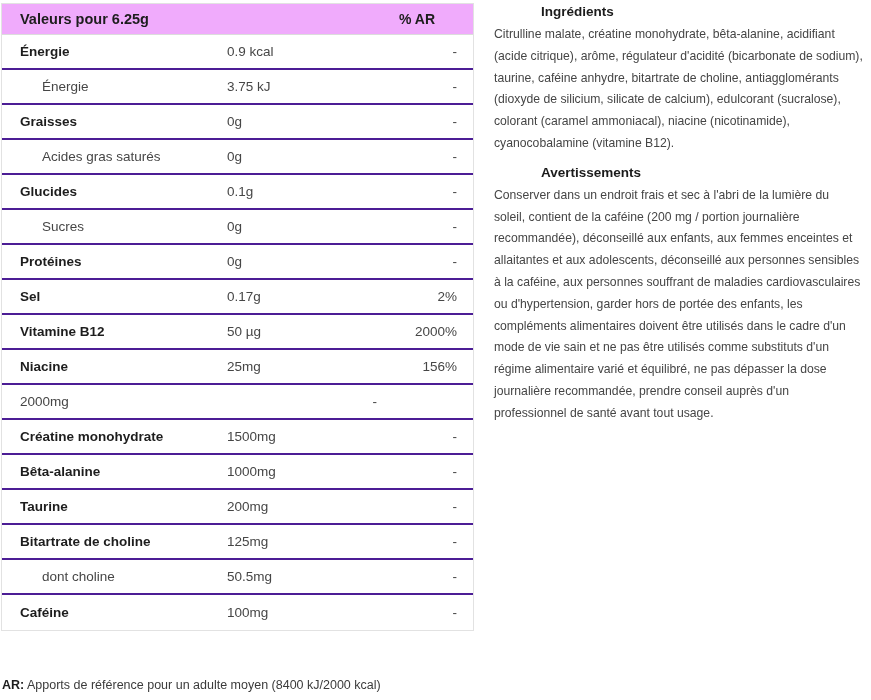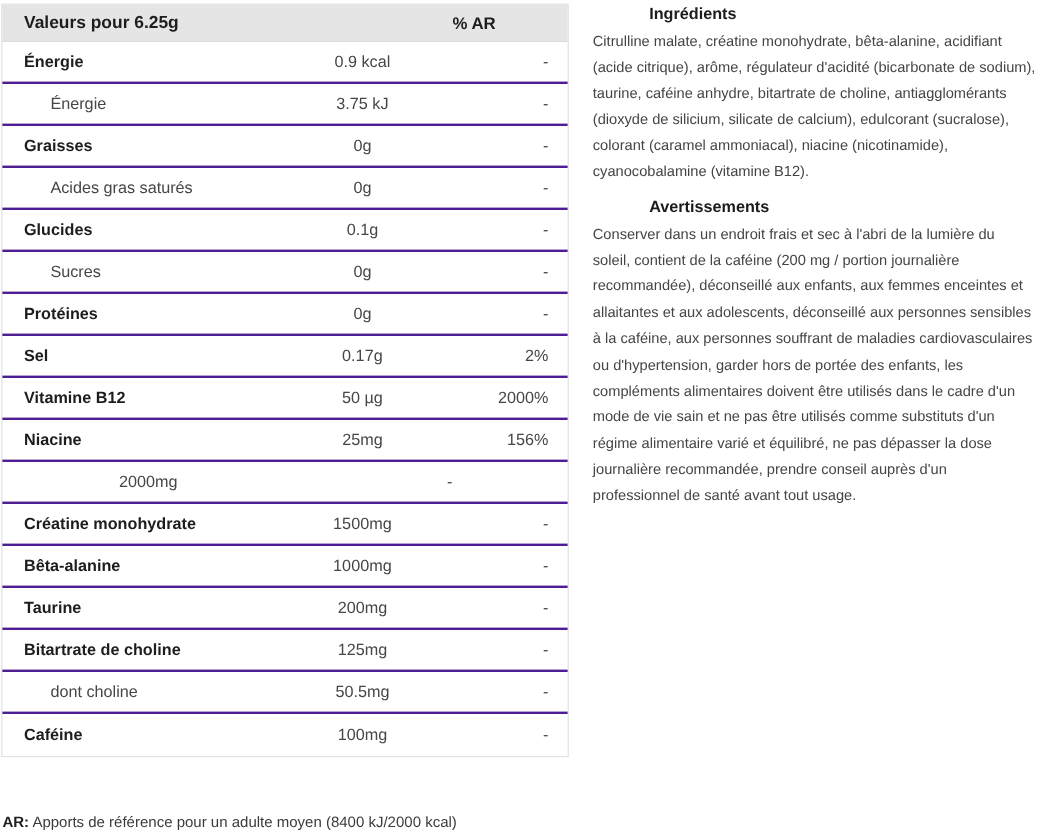--- a/index.html
+++ b/index.html
@@ -21,34 +21,34 @@
     width: 473px;
     border: 1px solid #e2e2e2;
     background: #ffffff;
   }
   .thead {
     display: grid;
     grid-template-columns: 1fr 150px 80px;
     align-items: center;
     height: 31px;
     padding: 0 16px 0 18px;
-    background: #e5e5e5;
+    background: #f0abfc;
     border-bottom: 1px solid #dcdcdc;
     gap: 21px;
   }
   .thead .c-label {
     font-size: 14.5px;
     font-weight: bold;
     color: #1d1d1d;
   }
   .thead .c-percent {
     font-size: 14px;
     font-weight: bold;
     color: #1d1d1d;
-    text-align: left;
+    text-align: center;
   }
   .trow {
     display: grid;
     grid-template-columns: 1fr 150px 80px;
     align-items: center;
     height: 35px;
     padding: 0 16px 0 18px;
     border-bottom: 2px solid #4c1d95;
     font-size: 13.5px;
   }
@@ -57,21 +57,21 @@
     font-weight: bold;
     color: #1d1d1d;
     white-space: nowrap;
   }
   .trow.regular .c-label {
     font-weight: normal;
     color: #464646;
   }
   .trow.indent .c-label { padding-left: 22px; }
   .c-value {
-    text-align: center;
+    text-align: left;
     color: #464646;
     font-weight: normal;
   }
   .c-percent {
     text-align: right;
     color: #464646;
     font-weight: normal;
   }
 
   

